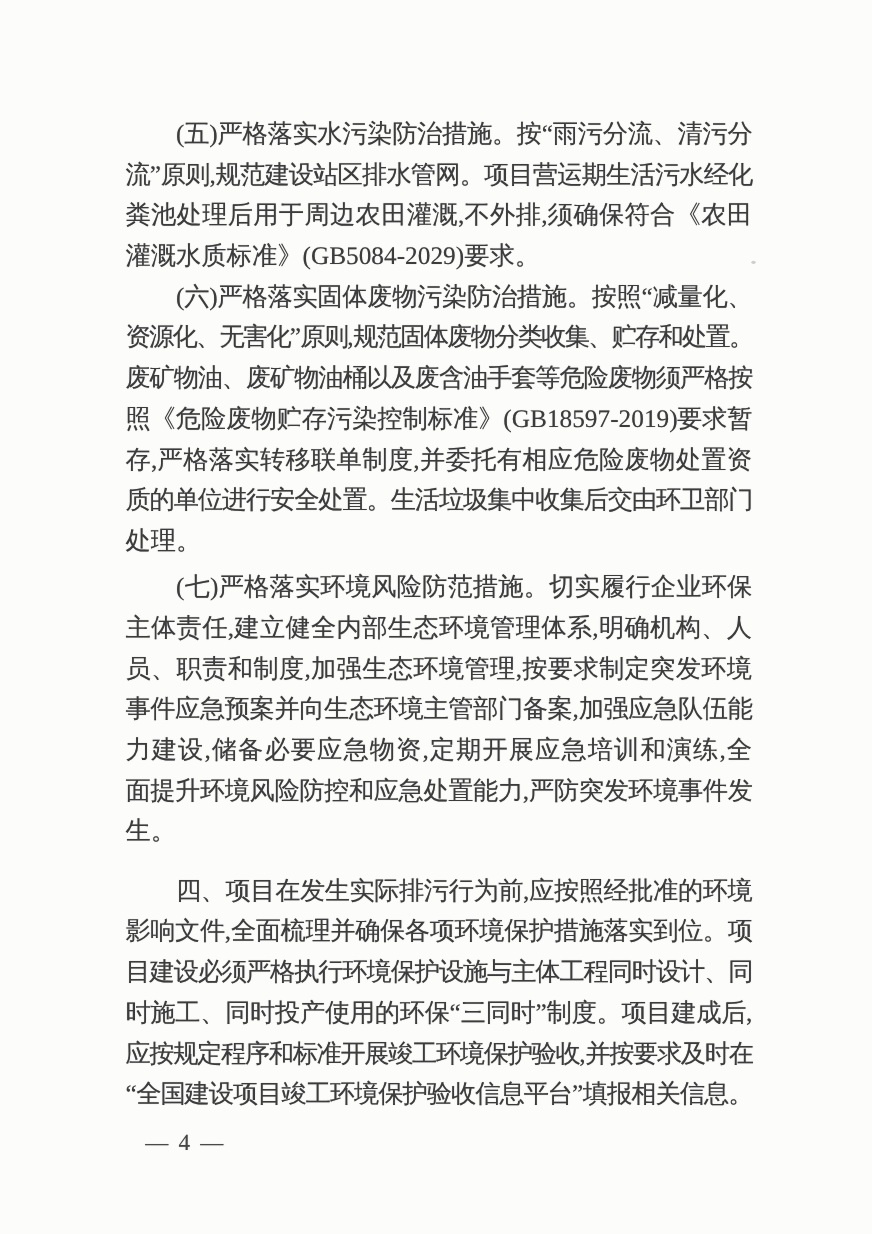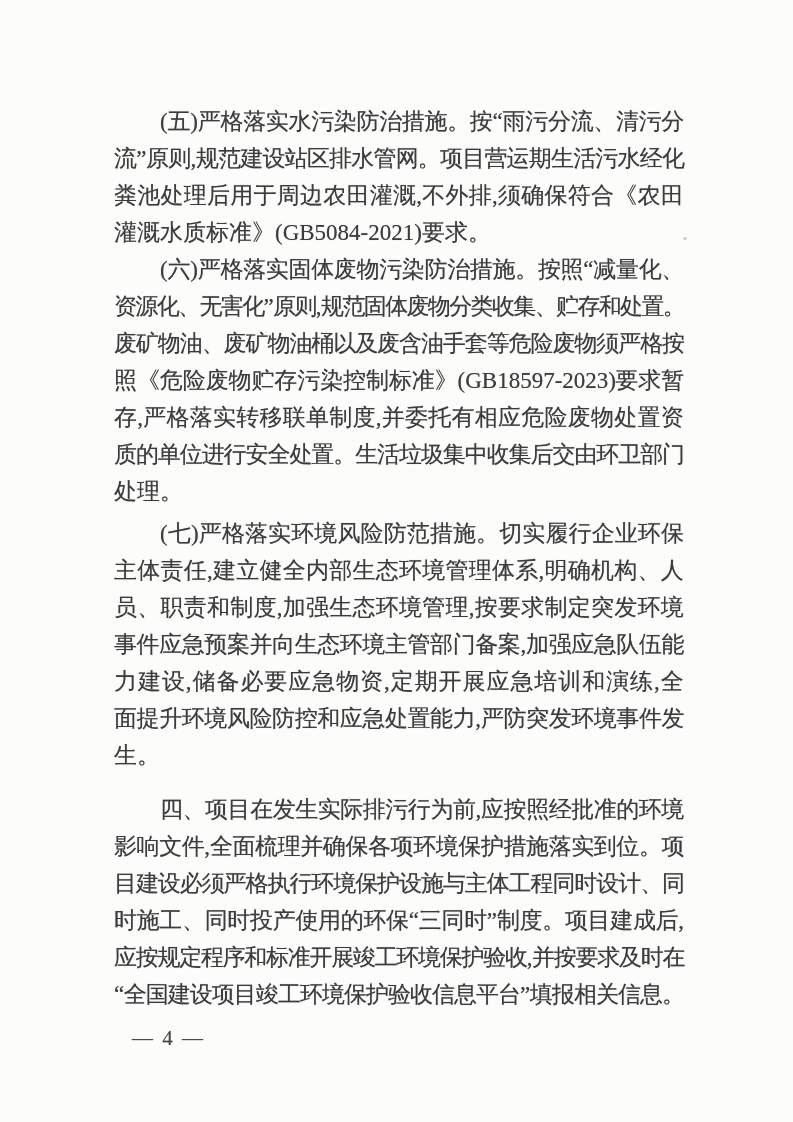--- a/index.html
+++ b/index.html
@@ -159,21 +159,21 @@
           <span>田</span>
         </div>
         <div class="line last">
           <span>灌</span>
           <span>溉</span>
           <span>水</span>
           <span>质</span>
           <span>标</span>
           <span>准</span>
           <span>》</span>
-          <span>(GB5084-2021)</span>
+          <span>(GB5084-2029)</span>
           <span>要</span>
           <span>求</span>
           <span>。</span>
         </div>
       </div>
       <div class="para">
         <div class="line">
           <span class="indent"></span>
           <span>(</span>
           <span>六</span>
@@ -268,21 +268,21 @@
           <span>物</span>
           <span>贮</span>
           <span>存</span>
           <span>污</span>
           <span>染</span>
           <span>控</span>
           <span>制</span>
           <span>标</span>
           <span>准</span>
           <span>》</span>
-          <span>(GB18597-2023)</span>
+          <span>(GB18597-2019)</span>
           <span>要</span>
           <span>求</span>
           <span>暂</span>
         </div>
         <div class="line">
           <span>存</span>
           <span>,</span>
           <span>严</span>
           <span>格</span>
           <span>落</span>

